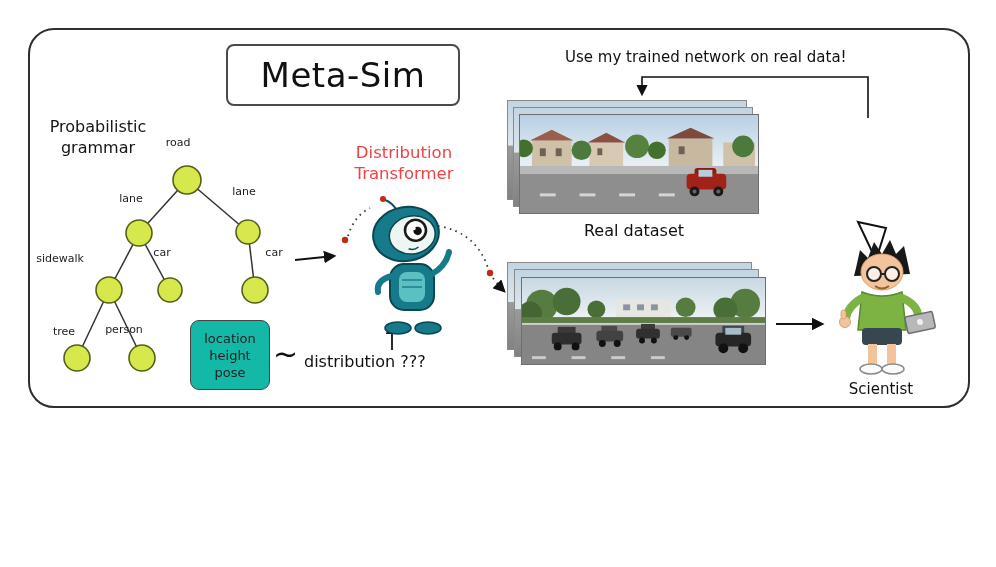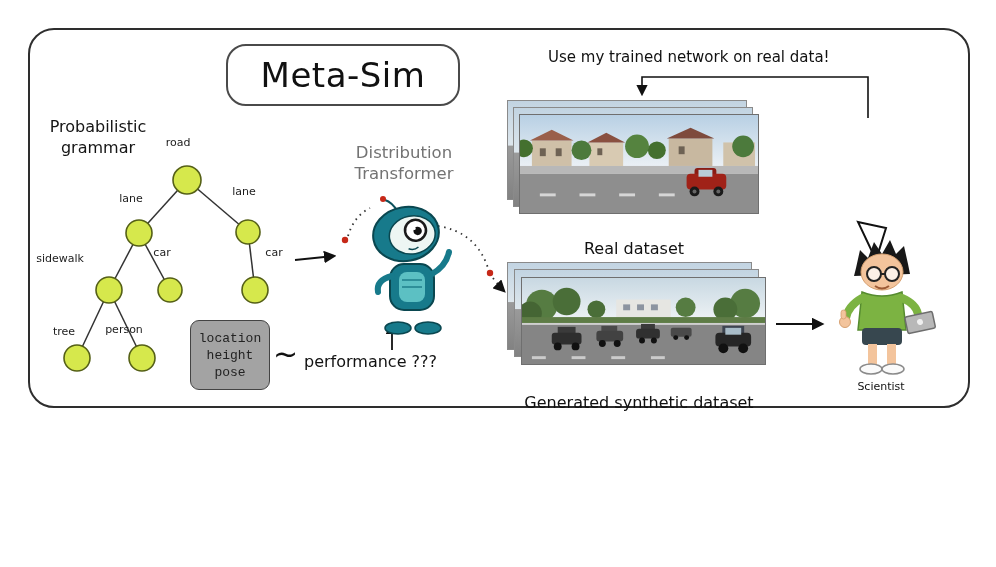--- a/index.html
+++ b/index.html
@@ -9,49 +9,49 @@
   .pre{white-space:pre-line;}
   .ctr{transform:translate(-50%,-50%);text-align:center;}
   .ctrx{transform:translateX(-50%);text-align:center;}
 
   .figure-box{position:absolute;left:28px;top:28px;width:938px;height:376px;
               border:2.5px solid #2e2e2e;border-radius:26px;background:#fff;}
   .fig-overlay{position:absolute;left:0;top:0;width:938px;height:376px;pointer-events:none;}
   .tree-svg{position:absolute;left:0;top:0;width:300px;height:376px;}
 
   .title-box{position:absolute;left:196px;top:14px;width:230px;height:58px;
-             border:2px solid #4a4a4a;border-radius:20px;background:#fff;
+             border:2px solid #4a4a4a;border-radius:8px;background:#fff;
              display:flex;align-items:center;justify-content:center;
              font-size:34px;letter-spacing:.5px;color:#111;}
   .grammar{position:absolute;left:7px;top:86px;width:122px;text-align:center;
            font-size:16px;line-height:21px;color:#151515;}
   .node-lbl{position:absolute;font-size:11px;color:#1c1c1c;}
   .attr-box{position:absolute;left:160px;top:290px;width:78px;height:68px;
-            border:1.5px solid #444;border-radius:9px;background:#a3a3a3;
+            border:1.5px solid #444;border-radius:9px;background:#14b8a6;
             display:flex;align-items:center;justify-content:center;
-            font-size:13px;line-height:17px;text-align:center;color:#222;font-family:Liberation Mono, monospace;}
+            font-size:13px;line-height:17px;text-align:center;color:#222;}
   .tilde{position:absolute;left:243px;top:306px;font-size:30px;color:#111;}
   .dist-txt{position:absolute;left:274px;top:322px;font-size:16px;color:#111;}
   .transformer-lbl{position:absolute;left:374px;top:112px;font-size:16.5px;
-                   line-height:21px;color:#737373;}
-  .top-msg{position:absolute;left:518px;top:18px;font-size:15px;color:#111;white-space:nowrap;}
+                   line-height:21px;color:#ef4444;}
+  .top-msg{position:absolute;left:535px;top:18px;font-size:15px;color:#111;white-space:nowrap;}
 
   .stack{position:absolute;}
   .ph-b{position:absolute;box-sizing:border-box;border:1px solid #8a8a8a;
         background:linear-gradient(180deg,#c2d4e2 0%,#dde6ec 45%,#9a9a9a 46%,#828282 100%);}
   .ph-f{position:absolute;box-sizing:border-box;border:1px solid #6f6f6f;background:#fff;}
   .ph-f svg{display:block;width:100%;height:100%;}
 
-  .ds-lbl{position:absolute;font-size:16px;color:#111;white-space:nowrap;margin-top:18px;}
+  .ds-lbl{position:absolute;font-size:16px;color:#111;white-space:nowrap;}
 
   .bubble{position:absolute;left:760px;top:84px;width:178px;height:118px;
           background:#fff;border:2px solid #111;border-radius:48% / 46%;
           display:flex;align-items:center;justify-content:center;
           font-size:15px;line-height:19px;text-align:center;color:#111;}
-  .scientist-lbl{position:absolute;left:845px;top:350px;font-size:11px;color:#111;}
+  .scientist-lbl{position:absolute;left:845px;top:350px;font-size:15px;color:#111;}
 
   .caption{position:absolute;left:30px;top:414px;width:880px;
            font-family:"Liberation Serif",serif;font-size:28px;line-height:37px;color:#000;}
   .caption .it{font-style:italic;}
 </style>
 </head>
 <body>
 
 <div class="page">
 
@@ -117,21 +117,21 @@
 
     <div class="title-box">
       <span>Meta-Sim</span>
     </div>
 
     <div class="attr-box pre">location
 height
 pose</div>
 
     <span class="tilde">~</span>
-    <span class="dist-txt">performance ???</span>
+    <span class="dist-txt">distribution ???</span>
 
     <div class="transformer-lbl pre ctrx abs" style="left:374px;top:112px">Distribution
 Transformer</div>
 
     <svg class="abs" style="left:318px;top:158px;width:120px;height:150px" viewBox="0 0 120 150">
       <path d="M50,24 Q44,14 37,12" fill="none" stroke="#0c515c" stroke-width="2"></path>
       <circle cx="35" cy="11" r="3" fill="#c62818"></circle>
       <g transform="rotate(-10 58 46)">
         <ellipse cx="58" cy="46" rx="33" ry="27" fill="#177a8b" stroke="#0a4750" stroke-width="2"></ellipse>
         <ellipse cx="64" cy="48" rx="23" ry="19" fill="#edf6f3" stroke="#0a4750" stroke-width="1.5"></ellipse>
@@ -244,21 +244,20 @@
           <rect x="205" y="51" width="16" height="7" fill="#a8bcc8"></rect>
           <circle cx="203" cy="72" r="5" fill="#111"></circle>
             <circle cx="223" cy="72" r="5" fill="#111"></circle>
           <rect x="10" y="80" width="14" height="3" fill="#e8e8e8" opacity=".7"></rect>
           <rect x="50" y="80" width="14" height="3" fill="#e8e8e8" opacity=".7"></rect>
           <rect x="90" y="80" width="14" height="3" fill="#e8e8e8" opacity=".7"></rect>
           <rect x="130" y="80" width="14" height="3" fill="#e8e8e8" opacity=".7"></rect>
         </svg>
       </div>
     </div>
-    <span class="ds-lbl ctrx abs" style="left:609px;top:345px">Generated synthetic dataset</span>
 
 
     <svg class="abs" style="left:798px;top:204px;width:108px;height:142px" viewBox="0 0 108 142">
       <path d="M28,34 L32,16 L40,24 L46,8 L54,20 L62,6 L68,20 L76,12 L80,30 L82,40 L26,42 Z" fill="#181818"></path>
       <ellipse cx="54" cy="38" rx="21" ry="18" fill="#f3c49c" stroke="#d6a070" stroke-width="1"></ellipse>
       <circle cx="46" cy="40" r="7" fill="rgba(255,255,255,.75)" stroke="#222" stroke-width="2"></circle>
       <circle cx="64" cy="40" r="7" fill="rgba(255,255,255,.75)" stroke="#222" stroke-width="2"></circle>
       <line x1="53" y1="40" x2="57" y2="40" stroke="#222" stroke-width="2"></line>
       <path d="M47,52 Q54,57 61,52" fill="none" stroke="#9c5a34" stroke-width="2"></path>
       <path d="M34,58 Q54,66 74,58 L78,96 L30,96 Z" fill="#7cb342" stroke="#558b2f" stroke-width="1.5"></path>

